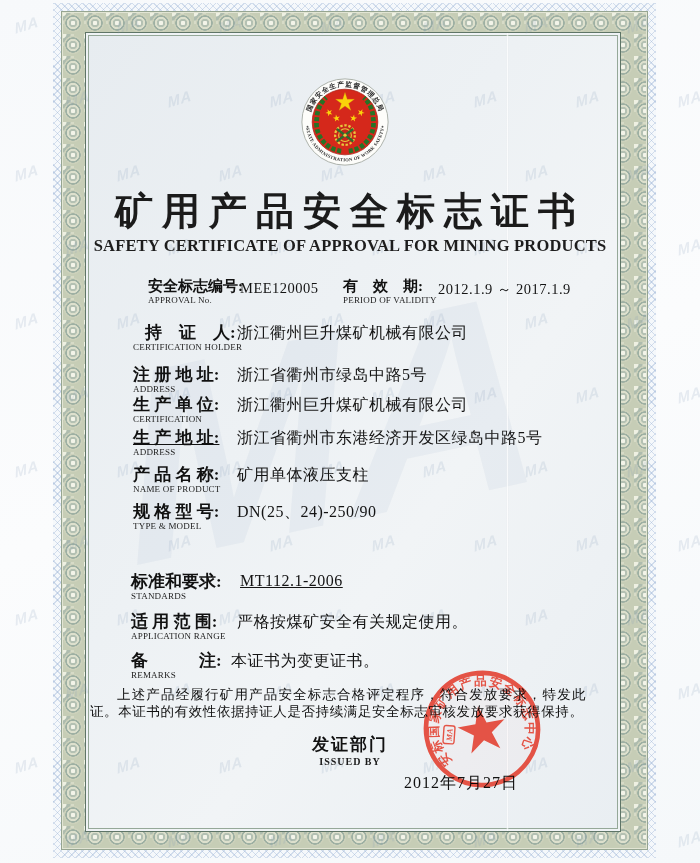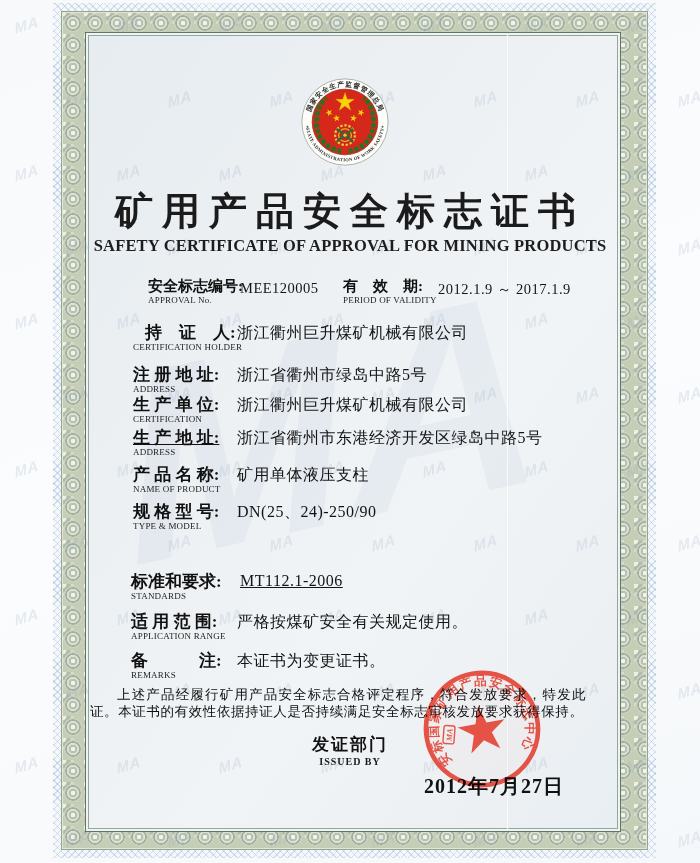--- a/index.html
+++ b/index.html
@@ -70,21 +70,21 @@
   .val-s{font-size:14.5px;color:#141414;white-space:nowrap;letter-spacing:.5px;}
   .declaration{
     left:90px;top:686px;width:496px;
     font-size:13.5px;line-height:17px;text-align:justify;text-indent:2em;
     letter-spacing:.6px;color:#101010;
   }
   .issued-zh{left:270px;top:733px;width:160px;text-align:center;
     font-size:17px;font-weight:600;letter-spacing:2px;color:#111;}
   .issued-en{left:270px;top:756px;width:160px;text-align:center;
     font-size:10px;font-weight:700;letter-spacing:1px;color:#1a1a1a;}
-  .issue-date{left:404px;top:773px;font-size:20px;font-weight:700;letter-spacing:1px;color:#111;margin-left:20px;}
+  .issue-date{left:404px;top:773px;font-size:16px;font-weight:400;letter-spacing:1px;color:#111;}
   .stamp{left:416px;top:663px;width:132px;height:132px;z-index:5;
     transform:rotate(-10deg);opacity:.85;mix-blend-mode:multiply;}
 </style>
 </head>
 <body>
 
 <div class="page">
 
   <div class="band-lattice"></div>
   <div class="band-guilloche"></div>
@@ -258,21 +258,21 @@
       <div class="abs val" style="left:240px;top:572px;text-decoration:underline;">MT112.1-2006</div>
     </div>
     <div>
       <div class="abs lbl" style="left:131px;top:610px;">适 用 范 围:</div>
       <div class="abs en" style="left:131px;top:631px;">APPLICATION RANGE</div>
       <div class="abs val" style="left:237px;top:612px;">严格按煤矿安全有关规定使用。</div>
     </div>
     <div>
       <div class="abs lbl" style="left:131px;top:649px;">备　　　注:</div>
       <div class="abs en" style="left:131px;top:670px;">REMARKS</div>
-      <div class="abs val" style="left:237px;top:651px;">本证书为变更证书。</div>
+      <div class="abs val" style="left:231px;top:651px;">本证书为变更证书。</div>
     </div>
 
     <div class="abs declaration">上述产品经履行矿用产品安全标志合格评定程序，符合发放要求，特发此证。本证书的有效性依据持证人是否持续满足安全标志审核发放要求获得保持。</div>
 
     <div class="abs issued-zh">发证部门</div>
     <div class="abs issued-en">ISSUED BY</div>
     <div class="abs issue-date">2012年7月27日</div>
 
     <svg class="abs stamp" viewBox="0 0 132 132">
       <defs>

